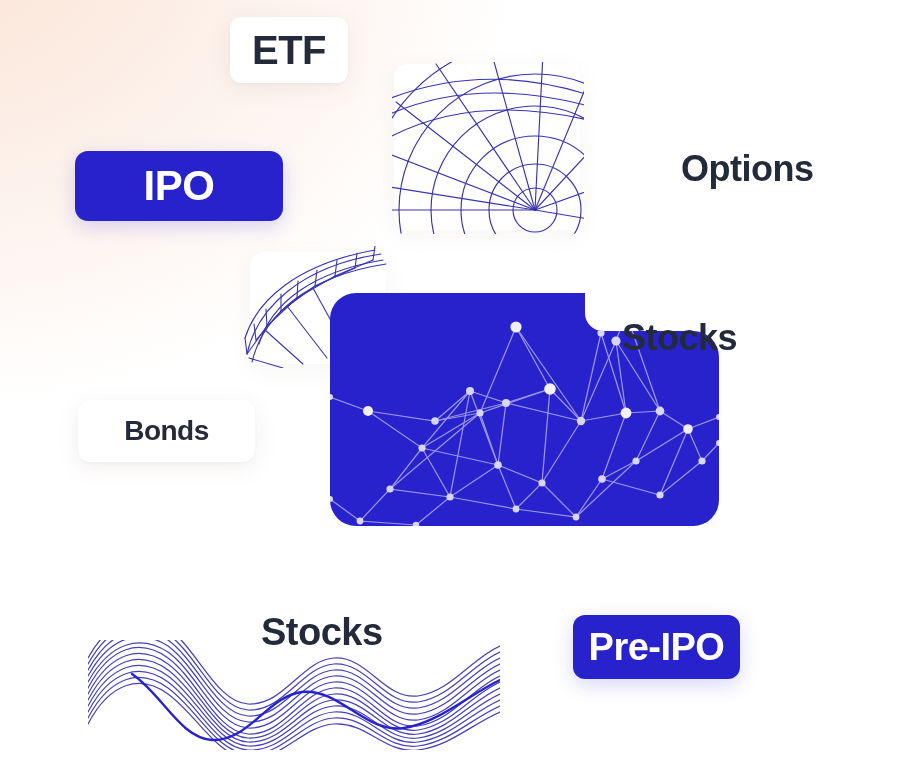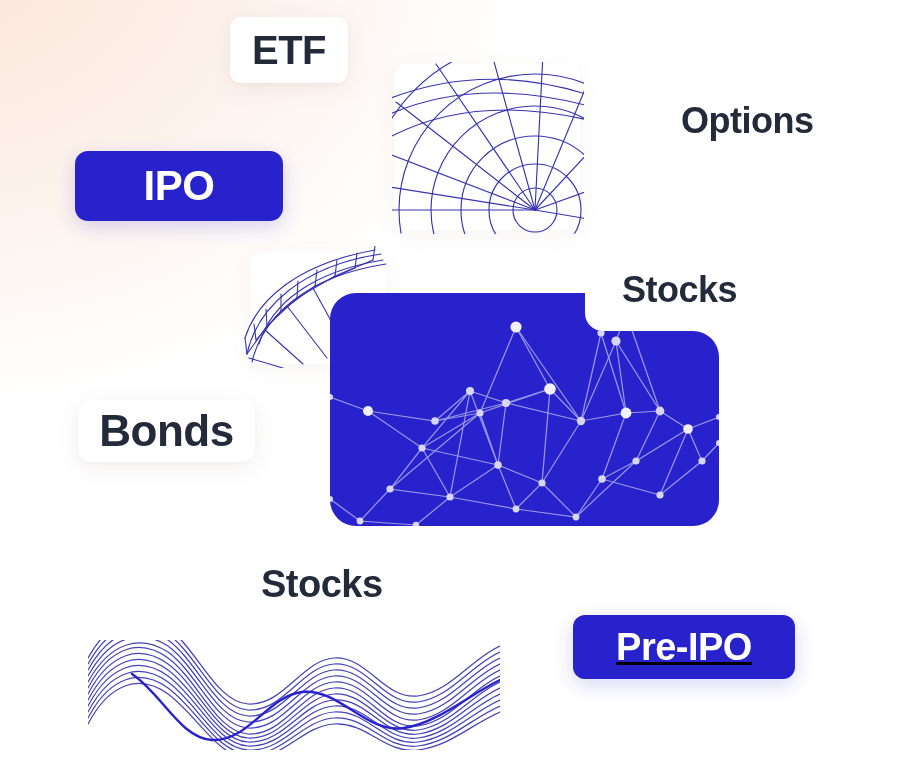--- a/index.html
+++ b/index.html
@@ -19,20 +19,21 @@
   }
 
   
   .label {
     position:absolute;
     color:#232B3B;
     font-weight:700;
     letter-spacing:-0.5px;
     white-space:nowrap;
     line-height:1;
+    margin-top:48px;
   }
 
   
   .chip {
     position:absolute;
     display:flex;
     align-items:center;
     justify-content:center;
     background:#FFFFFF;
     border-radius:12px;
@@ -70,25 +71,25 @@
   #chip-etf span { font-size:40px; }
 
   #btn-ipo    { left:75px;  top:151px; width:208px; height:70px; border-radius:13px; }
   #btn-ipo span  { font-size:42px; }
 
   #lbl-options { left:681px; top:103px; font-size:36px; }
 
   #lbl-stocks  { left:622px; top:272px; font-size:36px; z-index:6; }
 
   #chip-bonds { left:78px;  top:400px; width:177px; height:62px; border-radius:12px; }
-  #chip-bonds span { font-size:44px; }
+  #chip-bonds span { font-size:28px; }
 
   #lbl-futures { left:261px; top:565px; font-size:38px; }
 
-  #btn-preipo { left:573px; top:615px; width:222px; height:64px; border-radius:12px;text-decoration:underline; }
+  #btn-preipo { left:573px; top:615px; width:167px; height:64px; border-radius:12px; }
   #btn-preipo span { font-size:38px; }
 
   
   #card-stocks {
     position:absolute;
     left:330px; top:293px;
     width:389px; height:233px;
     z-index:4;
   }
   #card-stocks svg { display:block; width:100%; height:100%; overflow:visible; }

